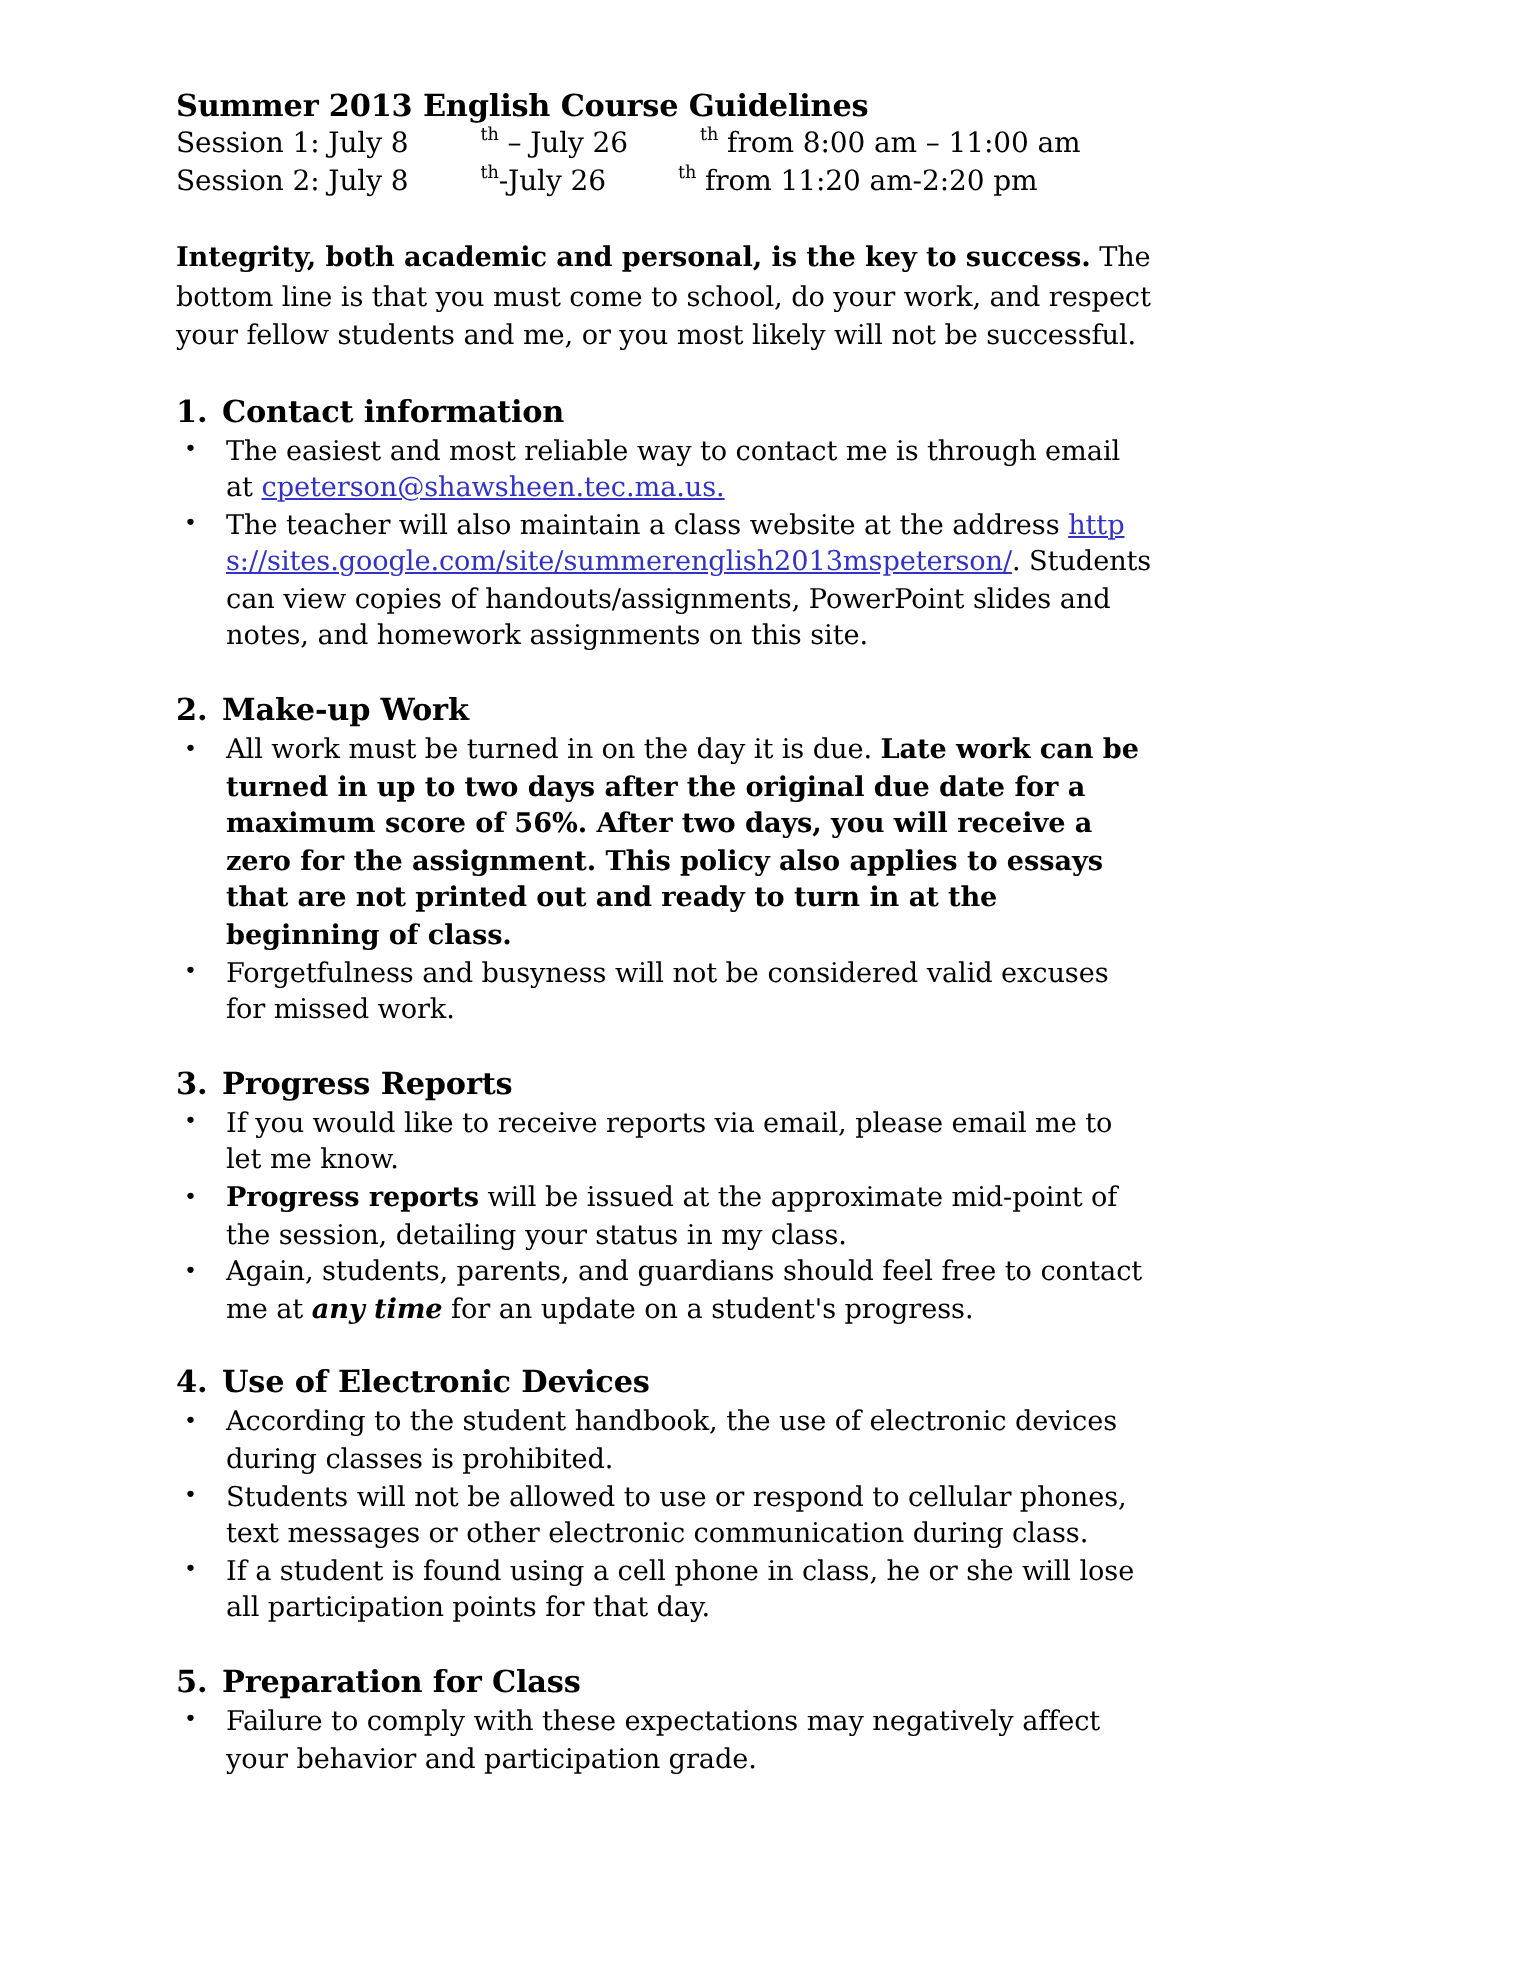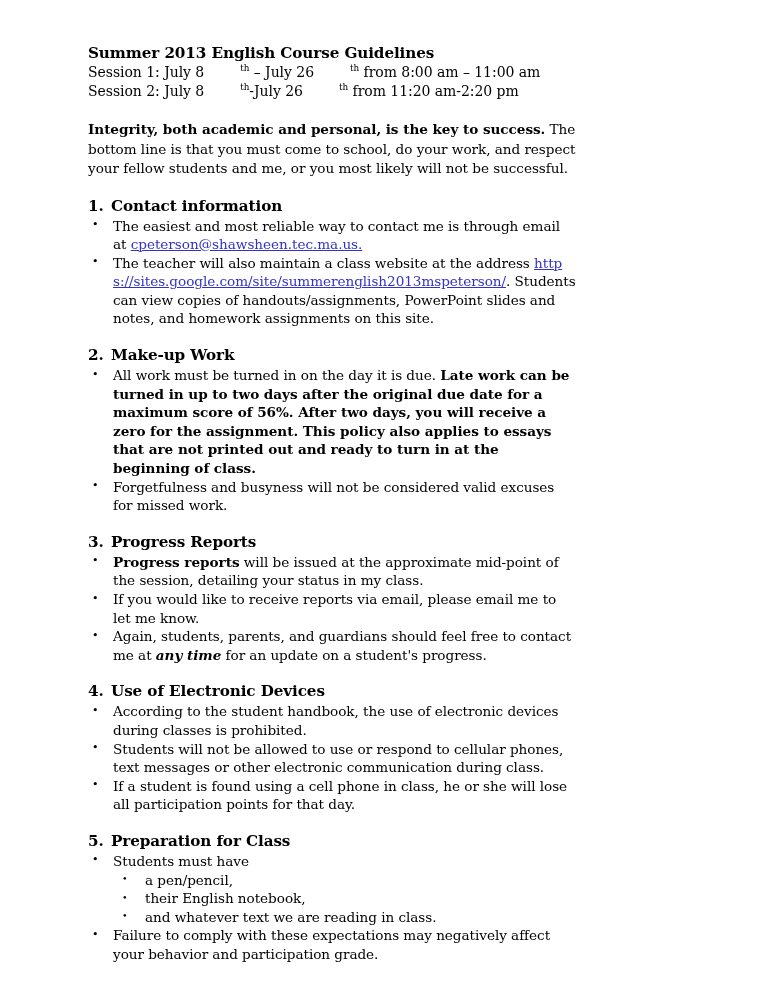--- a/index.html
+++ b/index.html
@@ -151,22 +151,22 @@
       <li><span>Forgetfulness and busyness will not be considered valid excuses for missed work.</span><span></span></li>
     </ul>
   </div>
 
   <div class="section">
     <div class="section-heading">
       <span class="num">3.</span>
       <span class="htext">Progress Reports</span>
     </div>
     <ul class="bullets">
+      <li><span>If you would like to receive reports via email, please email me to let me know.</span><span></span></li>
       <li><b>Progress reports</b><span> will be issued at the approximate mid-point of the session, detailing your status in my class.</span></li>
-      <li><span>If you would like to receive reports via email, please email me to let me know.</span><span></span></li>
       <li><span>Again, students, parents, and guardians should feel free to contact me at </span><span class="bolditalic">any time</span><span> for an update on a student's progress.</span></li>
     </ul>
   </div>
 
   <div class="section">
     <div class="section-heading">
       <span class="num">4.</span>
       <span class="htext">Use of Electronic Devices</span>
     </div>
     <ul class="bullets">
@@ -175,24 +175,17 @@
       <li><span>If a student is found using a cell phone in class, he or she will lose all participation points for that day.</span><span></span></li>
     </ul>
   </div>
 
   <div class="section">
     <div class="section-heading">
       <span class="num">5.</span>
       <span class="htext">Preparation for Class</span>
     </div>
     <ul class="bullets">
-      <li><span>Students must have</span>
-        <ul class="subbullets">
-          <li>a pen/pencil,</li>
-          <li>their English notebook,</li>
-          <li>and whatever text we are reading in class.</li>
-        </ul>
-      </li>
       <li><span>Failure to comply with these expectations may negatively affect your behavior and participation grade.</span><span></span></li>
     </ul>
   </div>
 
 </div>
 
 </body></html>

